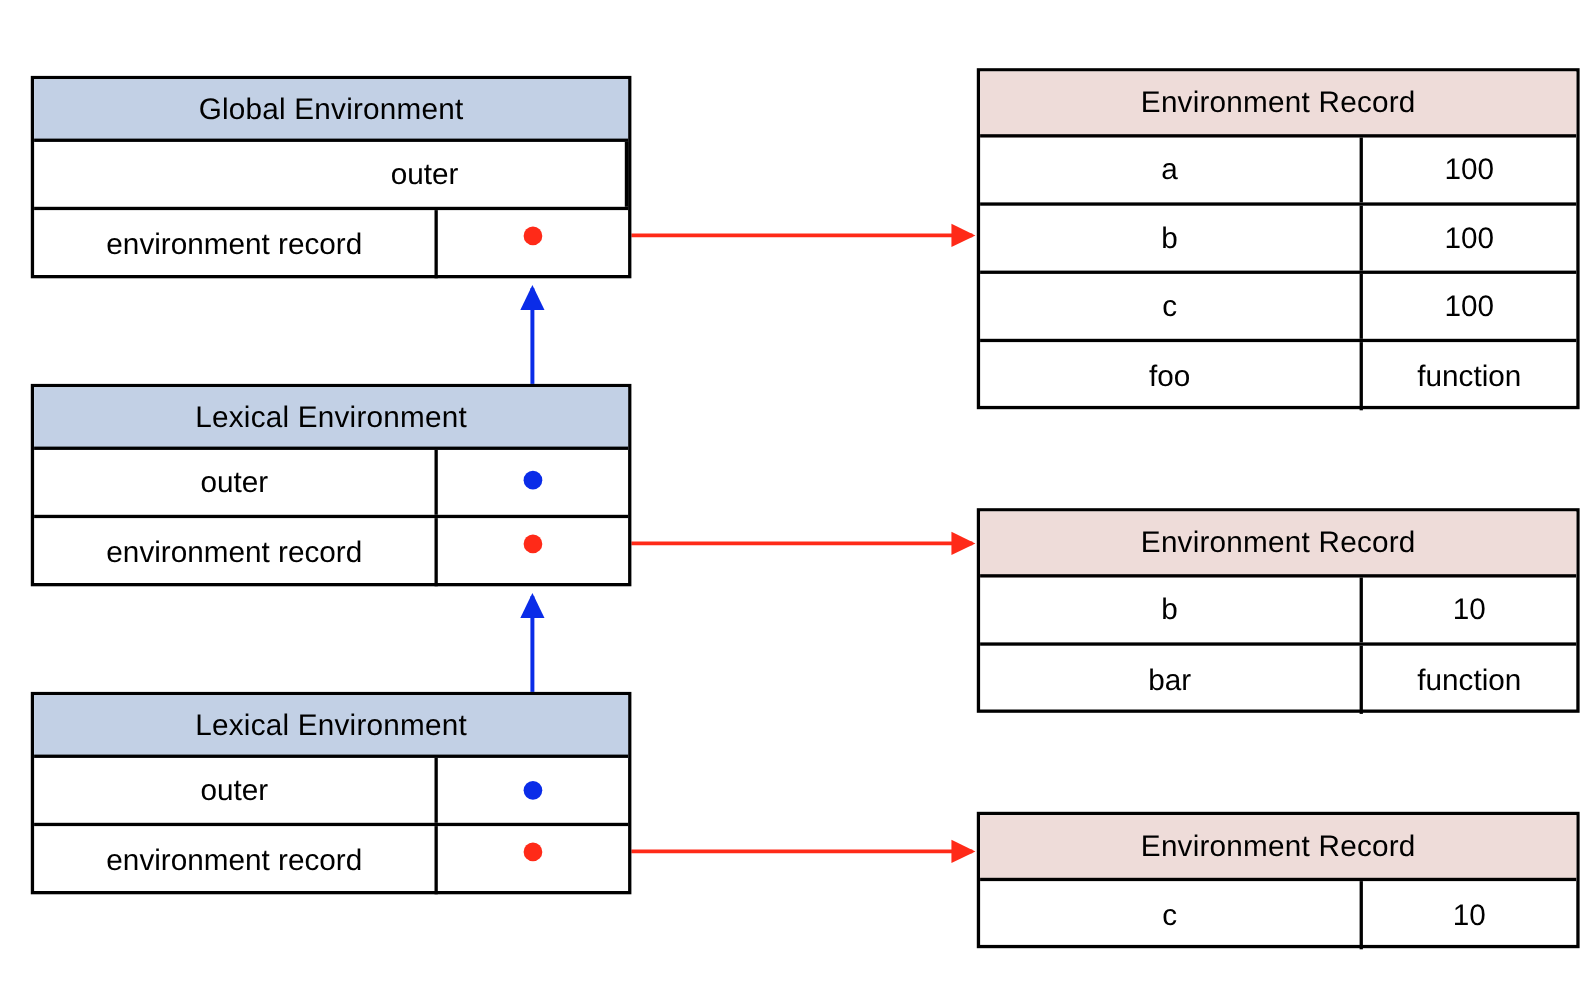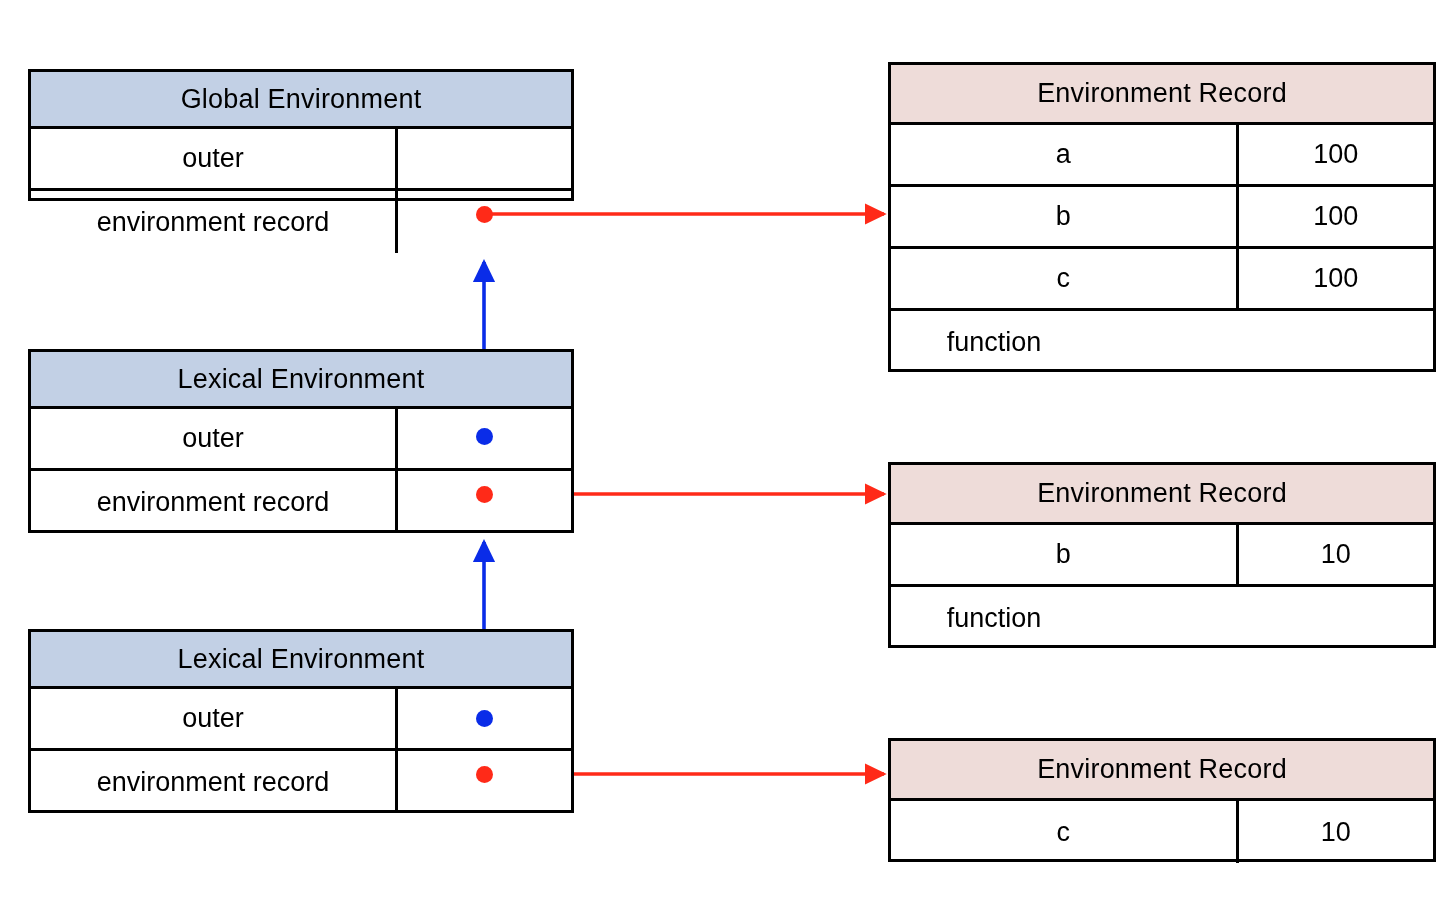--- a/index.html
+++ b/index.html
@@ -25,20 +25,21 @@
     position: absolute;
     box-sizing: border-box;
     border: 3px solid #000000;
     background: #ffffff;
   }
   .env-row {
     display: flex;
     box-sizing: border-box;
     width: 100%;
     border-bottom: 3px solid #000000;
+    justify-content: flex-end;
   }
   .env-row:last-child {
     border-bottom: none;
   }
   .env-header {
     justify-content: center;
     align-items: center;
     font-size: 27px;
     letter-spacing: 0.2px;
   }
@@ -129,21 +130,21 @@
 
     <line x1="489" y1="494" x2="884" y2="494" stroke="#ff2a18" stroke-width="3.4" marker-end="url(#redhead)"></line>
 
     <line x1="489" y1="774" x2="884" y2="774" stroke="#ff2a18" stroke-width="3.4" marker-end="url(#redhead)"></line>
 
     <line x1="484" y1="436" x2="484" y2="262" stroke="#0a2ce8" stroke-width="3.6" marker-end="url(#bluehead)"></line>
 
     <line x1="484" y1="718" x2="484" y2="542" stroke="#0a2ce8" stroke-width="3.6" marker-end="url(#bluehead)"></line>
   </svg>
 
-  <div class="env-box scope-box" style="left:28px; top:69px; width:546px; height:132px;">
+  <div class="env-box scope-box" style="left:28px; top:69px; width:546px; height:184px;">
     <div class="env-row env-header">
       <div class="cell cell-full">Global Environment</div>
     </div>
     <div class="env-row data">
       <div class="cell left-col">outer</div>
     </div>
     <div class="env-row data">
       <div class="cell left-col">environment record</div>
       <div class="cell right-col"></div>
     </div>
@@ -187,33 +188,35 @@
     </div>
     <div class="env-row data">
       <div class="cell left-col">b</div>
       <div class="cell right-col">100</div>
     </div>
     <div class="env-row data">
       <div class="cell left-col">c</div>
       <div class="cell right-col">100</div>
     </div>
     <div class="env-row data">
+      <div class="cell left-col">foo</div>
       <div class="cell right-col">function</div>
     </div>
   </div>
 
   <div class="env-box record-box" style="left:888px; top:462px; width:548px; height:186px;">
     <div class="env-row env-header">
       <div class="cell cell-full">Environment Record</div>
     </div>
     <div class="env-row data">
       <div class="cell left-col">b</div>
       <div class="cell right-col">10</div>
     </div>
     <div class="env-row data">
+      <div class="cell left-col">bar</div>
       <div class="cell right-col">function</div>
     </div>
   </div>
 
   <div class="env-box record-box" style="left:888px; top:738px; width:548px; height:124px;">
     <div class="env-row env-header">
       <div class="cell cell-full">Environment Record</div>
     </div>
     <div class="env-row data">
       <div class="cell left-col">c</div>

